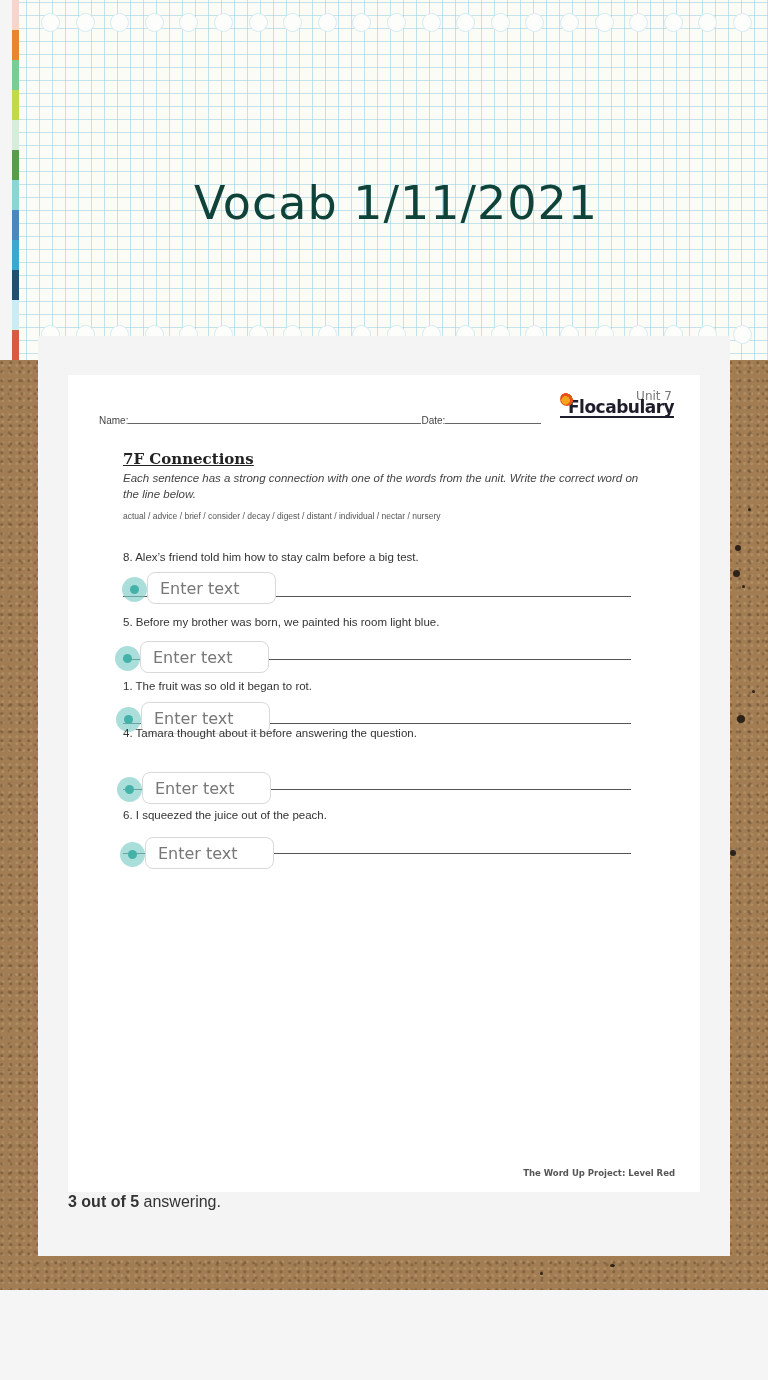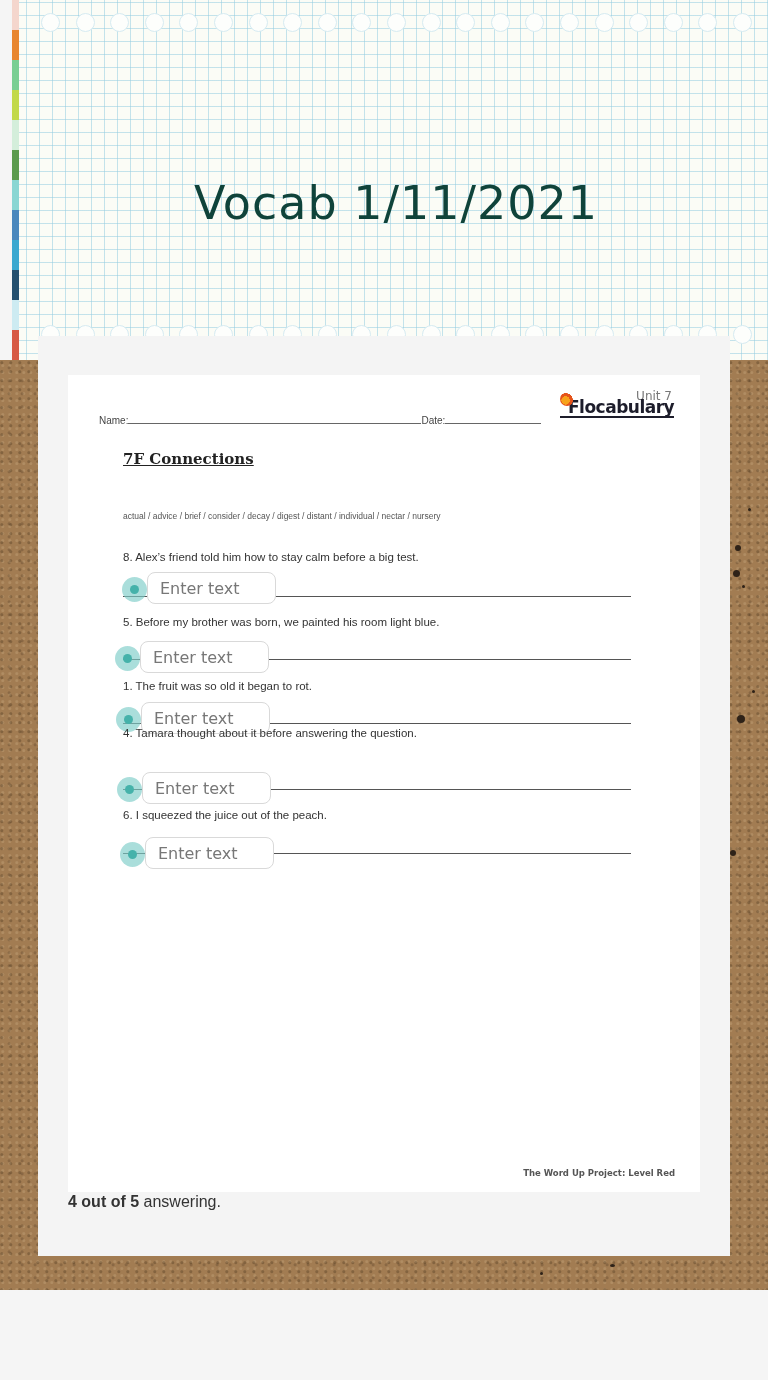--- a/index.html
+++ b/index.html
@@ -219,20 +219,21 @@
       <span class="flame"></span>
       <span>Flocabulary</span>
     </div>
     <div class="name-row">
       <span>Name:</span>
       <span class="blank" style="width:293px"></span>
       <span style="">Date:</span>
       <span class="blank" style="width:96px"></span>
     </div>
     <div class="heading">7F Connections</div>
+    <div class="instructions">Each sentence has a strong connection with one of the words from the unit. Write the correct word on the line below.</div>
     <div class="wordbank">actual / advice / brief  / consider / decay / digest / distant / individual / nectar / nursery</div>
 
     <div class="question" style="top:176px">8. Alex’s friend told him how to stay calm before a big test.</div>
     <div class="answer-line" style="left:55px;top:221px;width:508px"></div>
     <div class="marker" style="left:54px;top:202px"></div>
     <div class="field" style="left:79px;top:197px">Enter text</div>
 
     <div class="question" style="top:241px">5. Before my brother was born, we painted his room light blue.</div>
     <div class="answer-line" style="left:55px;top:284px;width:508px"></div>
     <div class="marker" style="left:47px;top:271px"></div>
@@ -250,15 +251,15 @@
 
     <div class="question" style="top:434px">6. I squeezed the juice out of the peach.</div>
     <div class="answer-line" style="left:55px;top:478px;width:508px"></div>
     <div class="marker" style="left:52px;top:467px"></div>
     <div class="field" style="left:77px;top:462px">Enter text</div>
 
     <div class="footer-note">The Word Up Project: Level Red</div>
   </div>
 
   <div class="progress">
-    <b>4 out of 5</b><span> answering.</span>
+    <b>3 out of 5</b><span> answering.</span>
   </div>
 </div>
 
 </body></html>

